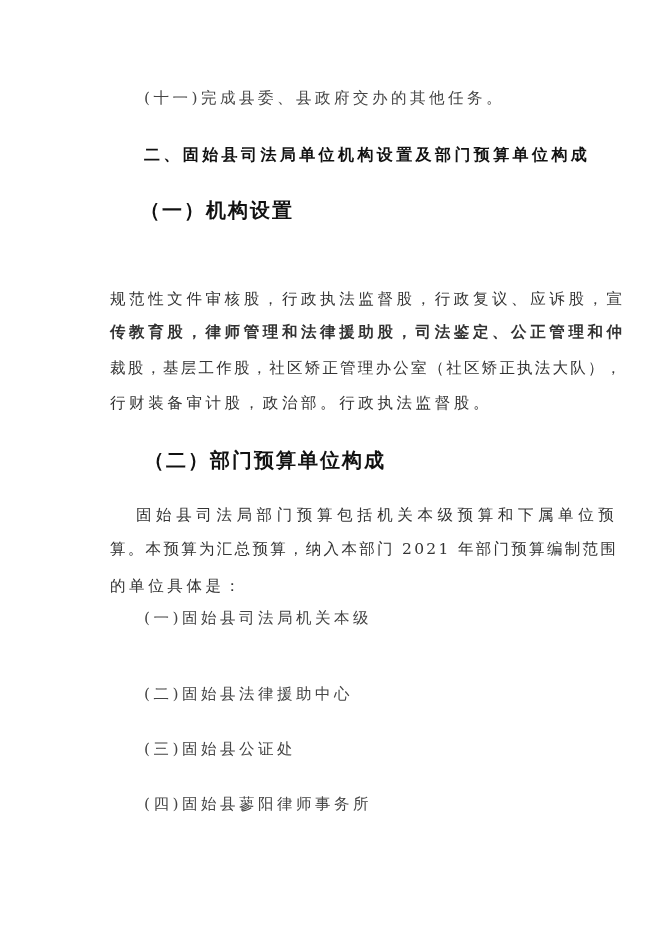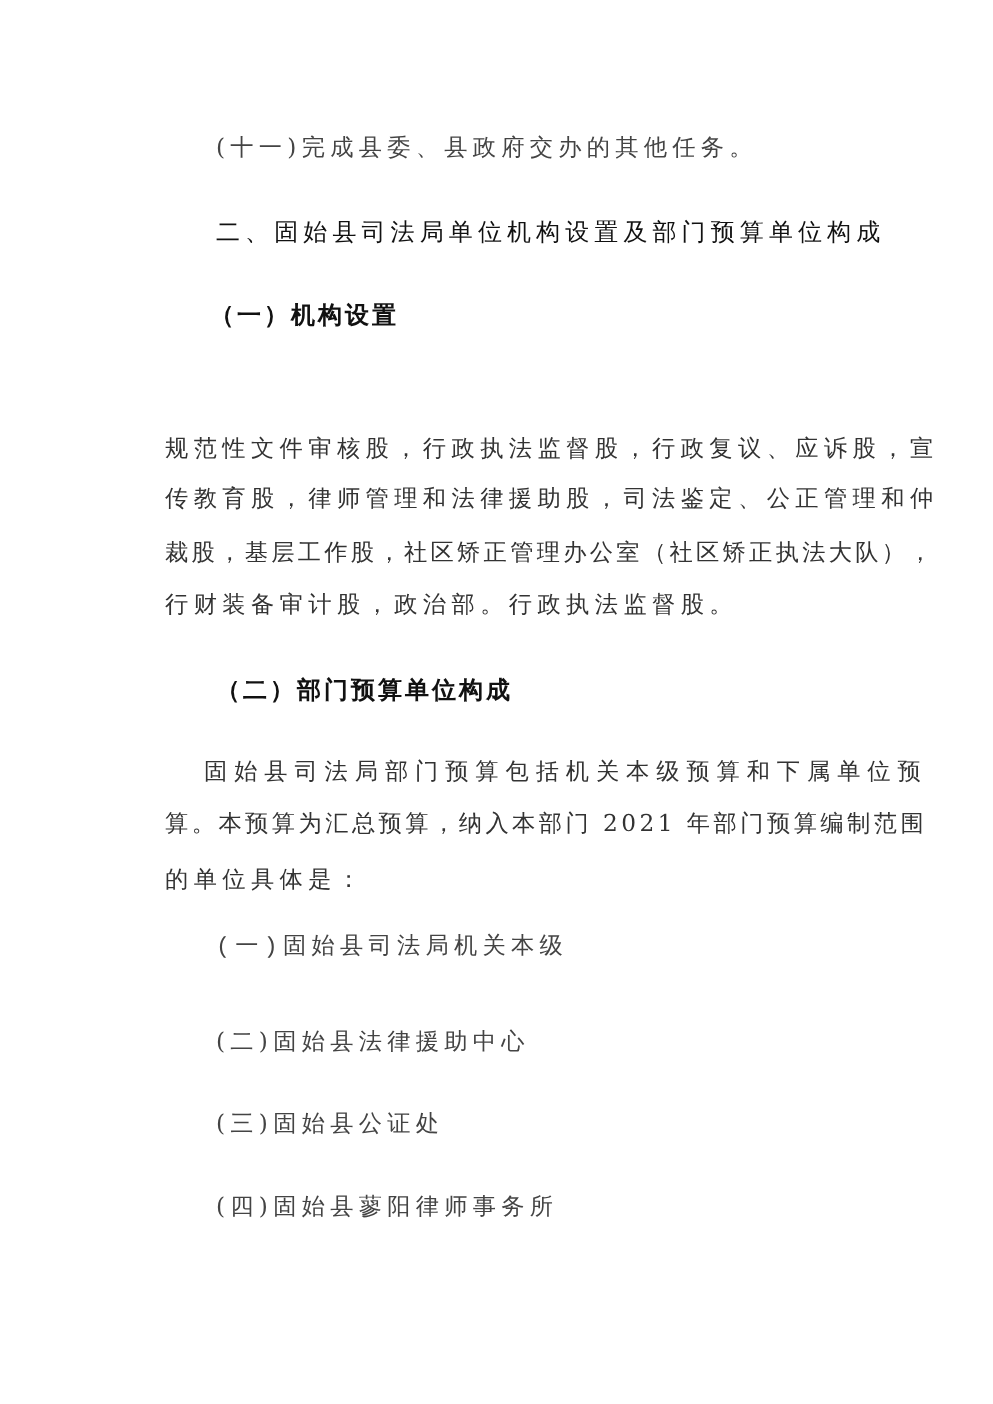--- a/index.html
+++ b/index.html
@@ -25,57 +25,57 @@
     .line {
       position: absolute;
       white-space: nowrap;
       font-size: 15.5px;
       line-height: 20px;
       letter-spacing: 3.2px;
       color: #333333;
     }
     .heading {
       font-family: "DejaVu Sans", "Liberation Sans", sans-serif;
-      font-weight: normal;
+      font-weight: bold;
       color: #111111;
       letter-spacing: 3.4px;
       font-size: 16px;
     }
     .subheading {
       font-family: "DejaVu Sans", "Liberation Sans", sans-serif;
       font-weight: bold;
       color: #111111;
       letter-spacing: 2px;
-      font-size: 16px;
+      font-size: 20px;
     }
     .light {
       color: #444444;
       letter-spacing: 3.5px;
     }
   </style>
 </head>
 <body>
 
 <div class="page">
 
   <div class="line light" style="left:144px; top:88px;">(十一)完成县委、县政府交办的其他任务。</div>
 
   <div class="line heading" style="left:144px; top:145px;">二、固始县司法局单位机构设置及部门预算单位构成</div>
 
   <div class="line subheading" style="left:140px; top:200px;">（一）机构设置</div>
 
   <div class="line" style="left:110px; top:289px; width:450px; letter-spacing:3.6px;">规范性文件审核股，行政执法监督股，行政复议、应诉股，宣</div>
-  <div class="line" style="left:110px; top:322px; width:450px; letter-spacing:3.6px;">传教育股，律师管理和法律援助股，司法鉴定、公正管理和仲</div>
+  <div class="line" style="left:110px; top:322px; width:450px; letter-spacing:3.6px;font-weight:bold;">传教育股，律师管理和法律援助股，司法鉴定、公正管理和仲</div>
   <div class="line" style="left:110px; top:358px; width:450px; letter-spacing:2.2px;">裁股，基层工作股，社区矫正管理办公室（社区矫正执法大队），</div>
   <div class="line" style="left:110px; top:393px; letter-spacing:3.6px;">行财装备审计股，政治部。行政执法监督股。</div>
 
   <div class="line subheading" style="left:144px; top:450px;text-align:right;">（二）部门预算单位构成</div>
 
   <div class="line" style="left:136px; top:505px; letter-spacing:4.6px;font-family:Liberation Serif, serif;">固始县司法局部门预算包括机关本级预算和下属单位预</div>
   <div class="line" style="left:110px; top:539px; letter-spacing:2.3px;">算。本预算为汇总预算，纳入本部门 2021 年部门预算编制范围</div>
   <div class="line" style="left:110px; top:552px; letter-spacing:3.6px;margin-top:24px;">的单位具体是：</div>
 
-  <div class="line light" style="left:144px; top:621px;font-family:Liberation Mono, monospace;">(一)固始县司法局机关本级</div>
+  <div class="line light" style="left:144px; top:608px;">(一)固始县司法局机关本级</div>
   <div class="line light" style="left:144px; top:684px;">(二)固始县法律援助中心</div>
   <div class="line light" style="left:144px; top:794px;">(四)固始县蓼阳律师事务所</div>
   <div class="line light" style="left:144px; top:739px;">(三)固始县公证处</div>
 
 </div>
 
 </body></html>

